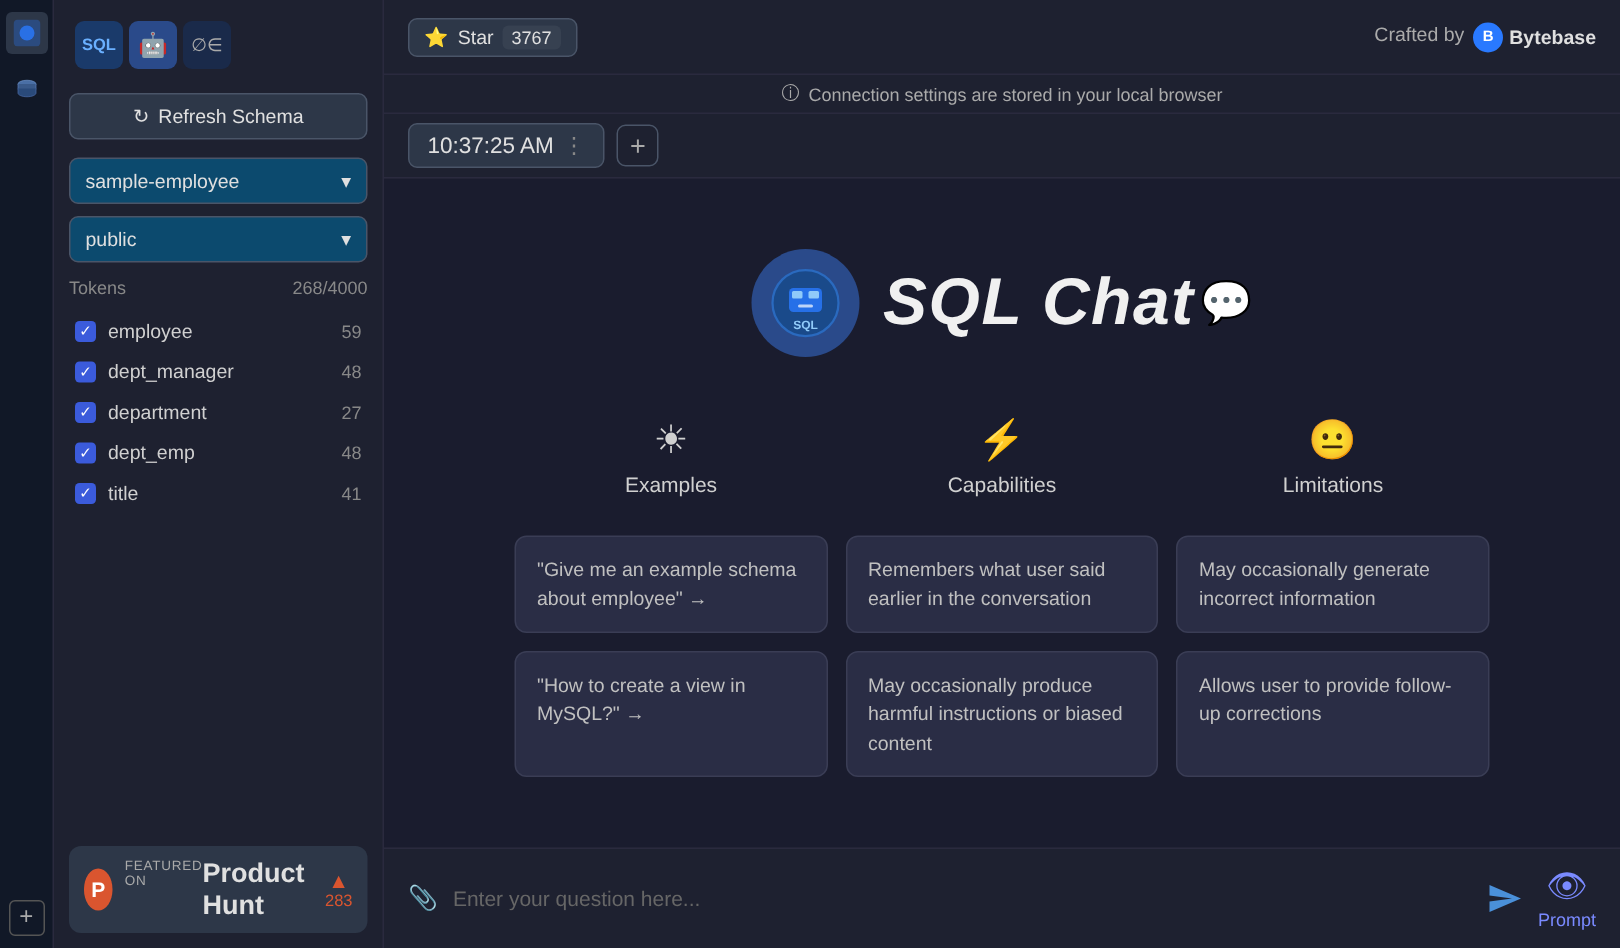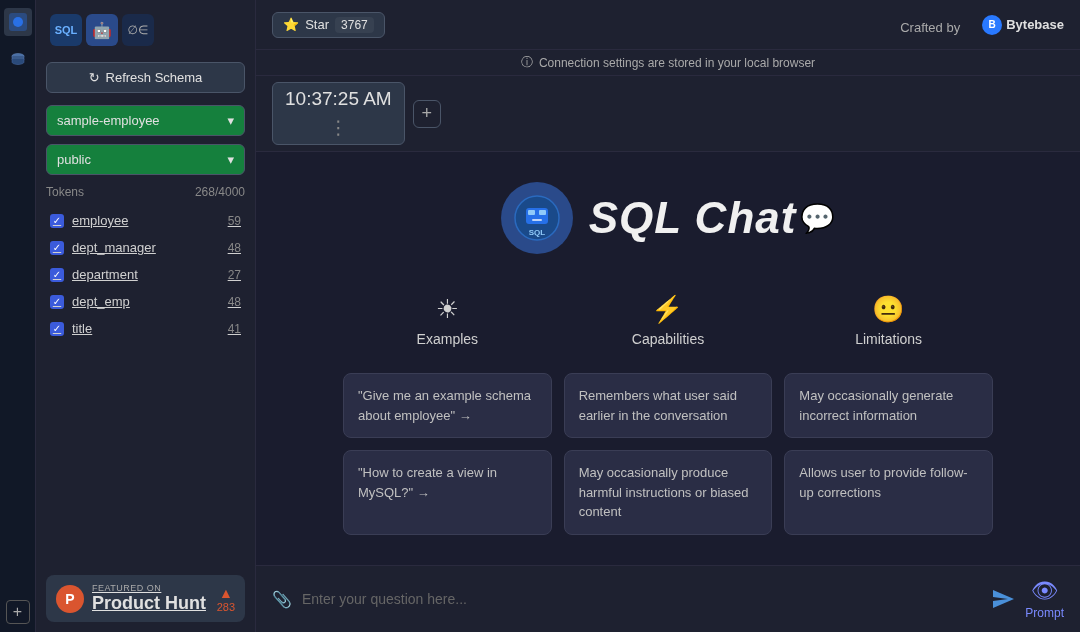--- a/index.html
+++ b/index.html
@@ -92,21 +92,21 @@
       font-size: 13px;
       display: flex;
       align-items: center;
       justify-content: center;
       gap: 6px;
       margin-bottom: 12px;
     }
 
     .dropdown-select {
       width: 100%;
-      background: #15803d;
+      background: #0c4a6e;
       border: 1px solid #4a5568;
       color: #e0e0e0;
       padding: 7px 10px;
       border-radius: 6px;
       cursor: pointer;
       font-size: 13px;
       display: flex;
       align-items: center;
       justify-content: space-between;
       margin-bottom: 8px;
@@ -122,21 +122,20 @@
     }
 
     .table-list { display: flex; flex-direction: column; gap: 4px; }
     .table-item {
       display: flex;
       align-items: center;
       gap: 8px;
       padding: 4px 4px;
       font-size: 13px;
       color: #d0d0d0;
-      text-decoration: underline;
     }
     .table-item .check {
       width: 14px;
       height: 14px;
       background: #3b5bdb;
       border-radius: 3px;
       display: flex;
       align-items: center;
       justify-content: center;
       flex-shrink: 0;
@@ -161,21 +160,21 @@
       height: 28px;
       background: #da552f;
       border-radius: 50%;
       display: flex;
       align-items: center;
       justify-content: center;
       color: #fff;
       font-weight: bold;
       font-size: 14px;
     }
-    .ph-text { display: flex; flex-direction: column; text-decoration: underline; }
+    .ph-text { display: flex; flex-direction: row; }
     .ph-featured { font-size: 9px; color: #aaa; text-transform: uppercase; letter-spacing: 0.5px; }
     .ph-name { font-size: 18px; font-weight: 600; color: #e0e0e0; }
     .ph-count {
       margin-left: auto;
       display: flex;
       flex-direction: column;
       align-items: center;
       font-size: 11px;
       color: #da552f;
     }
@@ -199,44 +198,43 @@
       padding: 0 16px;
       gap: 8px;
     }
     .tab-item {
       background: #2d3748;
       border: 1px solid #4a5568;
       color: #e0e0e0;
       padding: 5px 12px;
       border-radius: 6px;
       cursor: pointer;
-      font-size: 19px;
-      display: flex;
-      align-items: center;
-      gap: 6px;
-      flex-direction: column;
+      font-size: 15px;
+      display: flex;
+      align-items: center;
+      gap: 6px;
     }
     .tab-add {
       width: 28px;
       height: 28px;
       border: 1px solid #4a5568;
       border-radius: 6px;
       display: flex;
       align-items: center;
       justify-content: center;
       cursor: pointer;
       color: #aaa;
       font-size: 18px;
       background: transparent;
     }
     .top-bar-right {
       margin-left: auto;
       display: flex;
-      align-items: flex-end;
-      gap: 22px;
+      align-items: flex-start;
+      gap: 6px;
       font-size: 13px;
       color: #aaa;
     }
 
     
     .connection-notice {
       background: #1e2130;
       border-bottom: 1px solid #2a2a3e;
       padding: 4px 16px;
       font-size: 12px;

